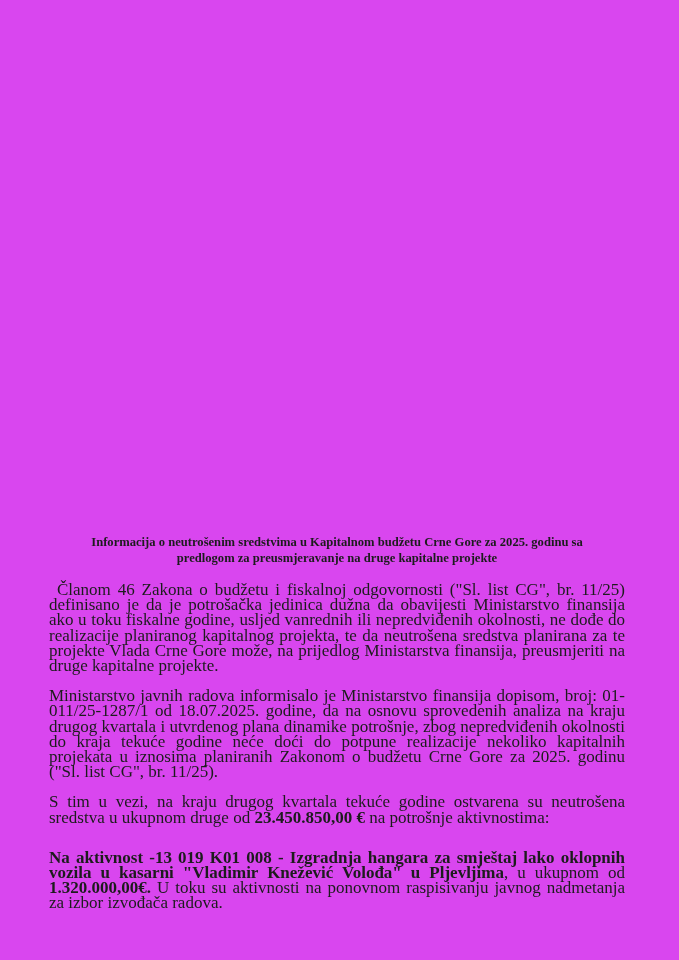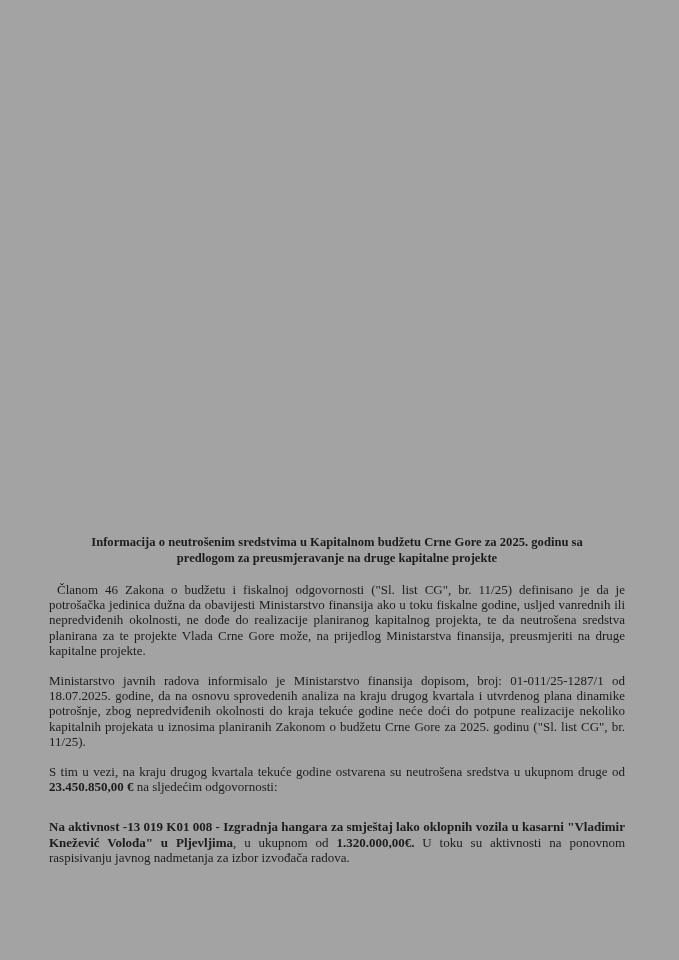--- a/index.html
+++ b/index.html
@@ -4,41 +4,41 @@
 <style>
   html, body {
     margin: 0;
     padding: 0;
     background: #ffffff;
   }
   .page {
     position: relative;
     width: 679px;
     height: 960px;
-    background: #a3a3a3;
+    background: #d946ef;
     overflow: hidden;
     font-family: "Liberation Serif", "DejaVu Serif", serif;
     color: #1c1c1c;
   }
   .content {
     position: absolute;
     top: 534px;
     left: 49px;
     width: 576px;
   }
   .title {
     font-size: 12.6px;
     line-height: 16px;
     font-weight: bold;
     text-align: center;
     margin: 0 0 16px 0;
     padding: 0 18px;
   }
   .para {
-    font-size: 13px;
+    font-size: 17px;
     line-height: 15.2px;
     text-align: justify;
     margin: 0 0 15px 0;
     font-family: Liberation Serif, serif;
   }
   .para.indent {
     text-indent: 8px;
   }
   .para.gap-after {
     margin-bottom: 25px;
@@ -52,18 +52,18 @@
 
 <div class="page">
   <div class="content">
 
     <h1 class="title">Informacija o neutrošenim sredstvima u Kapitalnom budžetu Crne Gore za 2025. godinu sa predlogom za preusmjeravanje na druge kapitalne projekte</h1>
 
     <p class="para indent">Članom 46 Zakona o budžetu i fiskalnoj odgovornosti ("Sl. list CG", br. 11/25) definisano je da je potrošačka jedinica dužna da obavijesti Ministarstvo finansija ako u toku fiskalne godine, usljed vanrednih ili nepredviđenih okolnosti, ne dođe do realizacije planiranog kapitalnog projekta, te da neutrošena sredstva planirana za te projekte Vlada Crne Gore može, na prijedlog Ministarstva finansija, preusmjeriti na druge kapitalne projekte.</p>
 
     <p class="para">Ministarstvo javnih radova informisalo je Ministarstvo finansija dopisom, broj: 01-011/25-1287/1 od 18.07.2025. godine, da na osnovu sprovedenih analiza na kraju drugog kvartala i utvrdenog plana dinamike potrošnje, zbog nepredviđenih okolnosti do kraja tekuće godine neće doći do potpune realizacije nekoliko kapitalnih projekata u iznosima planiranih Zakonom o budžetu Crne Gore za 2025. godinu ("Sl. list CG", br. 11/25).</p>
 
-    <p class="para gap-after"><span>S tim u vezi, na kraju drugog kvartala tekuće godine ostvarena su neutrošena sredstva u ukupnom druge od </span><span class="bold">23.450.850,00 €</span><span> na sljedećim odgovornosti:</span></p>
+    <p class="para gap-after"><span>S tim u vezi, na kraju drugog kvartala tekuće godine ostvarena su neutrošena sredstva u ukupnom druge od </span><span class="bold">23.450.850,00 €</span><span> na potrošnje aktivnostima:</span></p>
 
     <p class="para"><span class="bold">Na aktivnost -13 019 K01 008 - Izgradnja hangara za smještaj lako oklopnih vozila u kasarni "Vladimir Knežević Volođa" u Pljevljima</span><span>, u ukupnom od </span><span class="bold">1.320.000,00€.</span><span> U toku su aktivnosti na ponovnom raspisivanju javnog nadmetanja za izbor izvođača radova.</span></p>
 
   </div>
 </div>
 
 </body></html>

